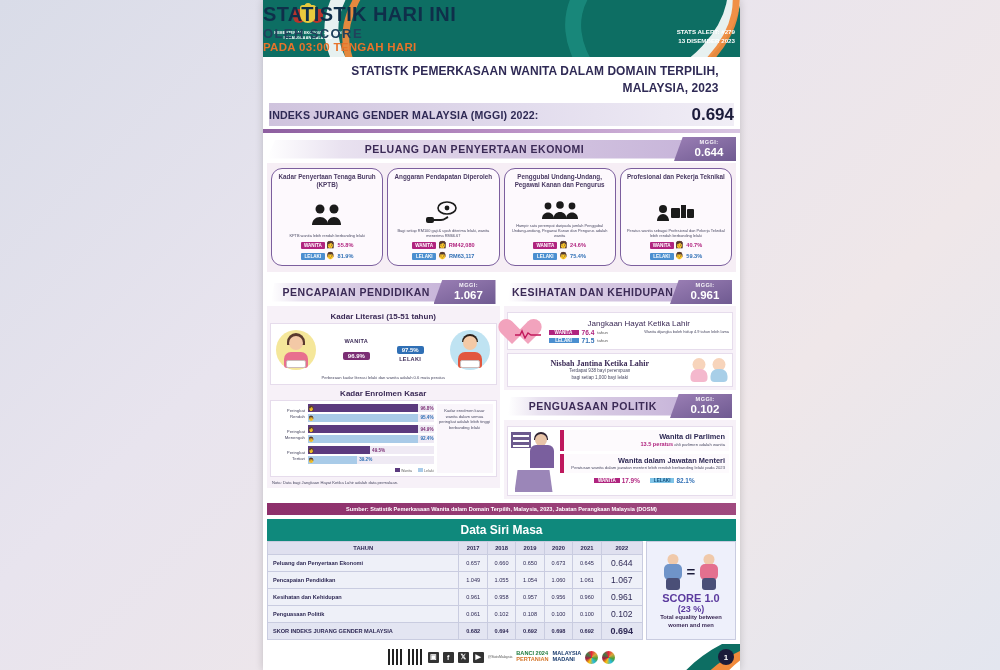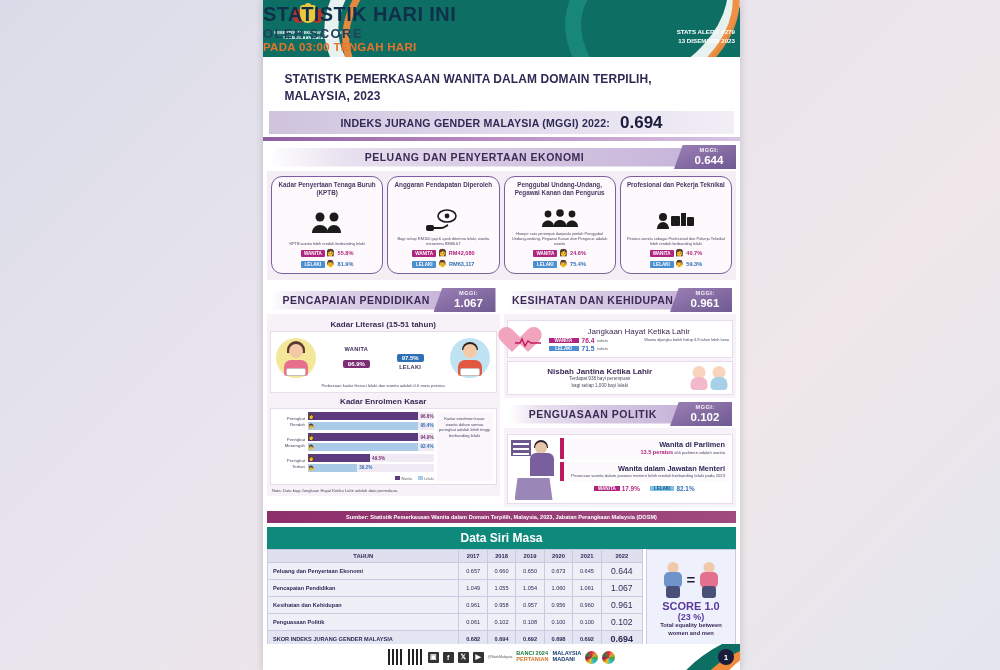--- a/index.html
+++ b/index.html
@@ -30,25 +30,25 @@
      width:7px; height:7px; background:#e8c93d; border-radius:50%; }
   .hdr-left .m1 { font-size:3.6px; font-weight:bold; color:#fff; letter-spacing:.2px; line-height:1.5; }
   .hdr-title { position:absolute; left:0; right:0; top:3px; text-align:left; z-index:6; }
   .hdr-title .t1 { font-size:20px; font-weight:bold; color:#0f2f4a; letter-spacing:.4px; }
   .hdr-title .t2 { font-size:13px; font-weight:bold; color:#21415c; letter-spacing:1.4px; }
   .hdr-title .t3 { font-size:11.5px; font-weight:bold; color:#e8732a; letter-spacing:.3px; }
   .hdr-right { position:absolute; right:5px; top:27px; text-align:right; z-index:6;
                font-size:6.2px; font-weight:bold; color:#ffffff; line-height:1.5; }
 
   
-  .mt { text-align:left; padding:14px 10px 2px; }
+  .mt { text-align:right; padding:6px 10px 2px; }
   .mt .l1 { font-size:12.6px; font-weight:bold; color:#2f2a55; letter-spacing:.1px; line-height:1.35;
             font-family:"Liberation Sans Narrow","Liberation Sans",sans-serif; transform:scaleX(.95);}
   .mggi-bar { margin:4px 6px 0; height:23px; background:linear-gradient(90deg,#cfc3dd 0%,#e2dced 55%,#f1eef6 100%);
-     display:flex; align-items:center; justify-content:center; gap:10px; }
+     display:flex; align-items:center; justify-content:space-between; gap:10px; }
   .mggi-bar .lab { font-size:10.6px; font-weight:bold; color:#2f2a55; letter-spacing:.2px; }
   .mggi-bar .val { font-size:17px; font-weight:bold; color:#1b1b3a; }
   .rule { height:4px; background:linear-gradient(90deg,#8e5fa0,#b98fc4,#d8c5e2); margin:3px 0 0; }
 
   
   .ribbon { position:relative; height:24px; margin:4px 4px 0; display:flex; align-items:center; }
   .ribbon .band { flex:1; height:19px; background:linear-gradient(90deg,#ffffff 0%,#e9e2f0 18%,#d6c8e2 55%,#c8b6da 100%);
       display:flex; align-items:center; justify-content:center; clip-path:polygon(2% 0,100% 0,100% 100%,0 100%); }
   .ribbon .band span { font-size:10.5px; font-weight:bold; color:#3b2a56; letter-spacing:.5px; }
   .ribbon .tag { width:62px; height:24px; margin-left:-8px; background:linear-gradient(160deg,#9b7fb5,#6f5a91);
@@ -130,21 +130,21 @@
   .hcontent .t { font-size:8px; font-weight:normal; color:#3b2a56; text-align:center; }
   .hrow { display:flex; align-items:center; gap:3px; font-size:5.4px; margin-top:1px; }
   .hrow .tg { color:#fff; font-size:4.6px; font-weight:bold; padding:0 3px; width:30px; text-align:center;}
   .hrow .w { background:#b0247f; } .hrow .l { background:#4b8fd0; }
   .hrow .n { font-weight:bold; font-size:6.6px; }
   .hrow .n.w { color:#b0247f; background:none; } .hrow .n.l { color:#2f6fb5; background:none; }
   .hrow .u { font-size:4.2px; color:#555; }
   .hrow .extra { margin-left:auto; font-size:3.9px; color:#4a4a63; text-align:right; line-height:1.3; }
   .sexbox { background:#fff; border:1px solid #e6dcec; margin-top:3px; padding:4px 3px; display:flex; align-items:center; }
   .sexbox .tx { flex:1; text-align:center; }
-  .sexbox .t { font-size:8px; font-weight:bold; color:#3b2a56; }
+  .sexbox .t { font-size:8px; font-weight:bold; color:#3b2a56;font-family:Liberation Serif, serif; }
   .sexbox .s { font-size:4.6px; color:#4a4a63; line-height:1.5; }
   .baby { width:20px; height:24px; position:relative; }
   .baby .h { position:absolute; left:50%; top:0; transform:translateX(-50%); width:13px; height:13px;
              border-radius:50%; background:#f7d4bb; }
   .baby .b { position:absolute; left:50%; bottom:0; transform:translateX(-50%); width:17px; height:13px;
              border-radius:7px 7px 4px 4px; }
   .baby.p .b { background:#f4b8cd; } .baby.bl .b { background:#a8cfe8; }
 
   
   .pbox { background:#fff; border:1px solid #e6dcec; margin-top:3px; padding:3px; display:flex; gap:3px; }

